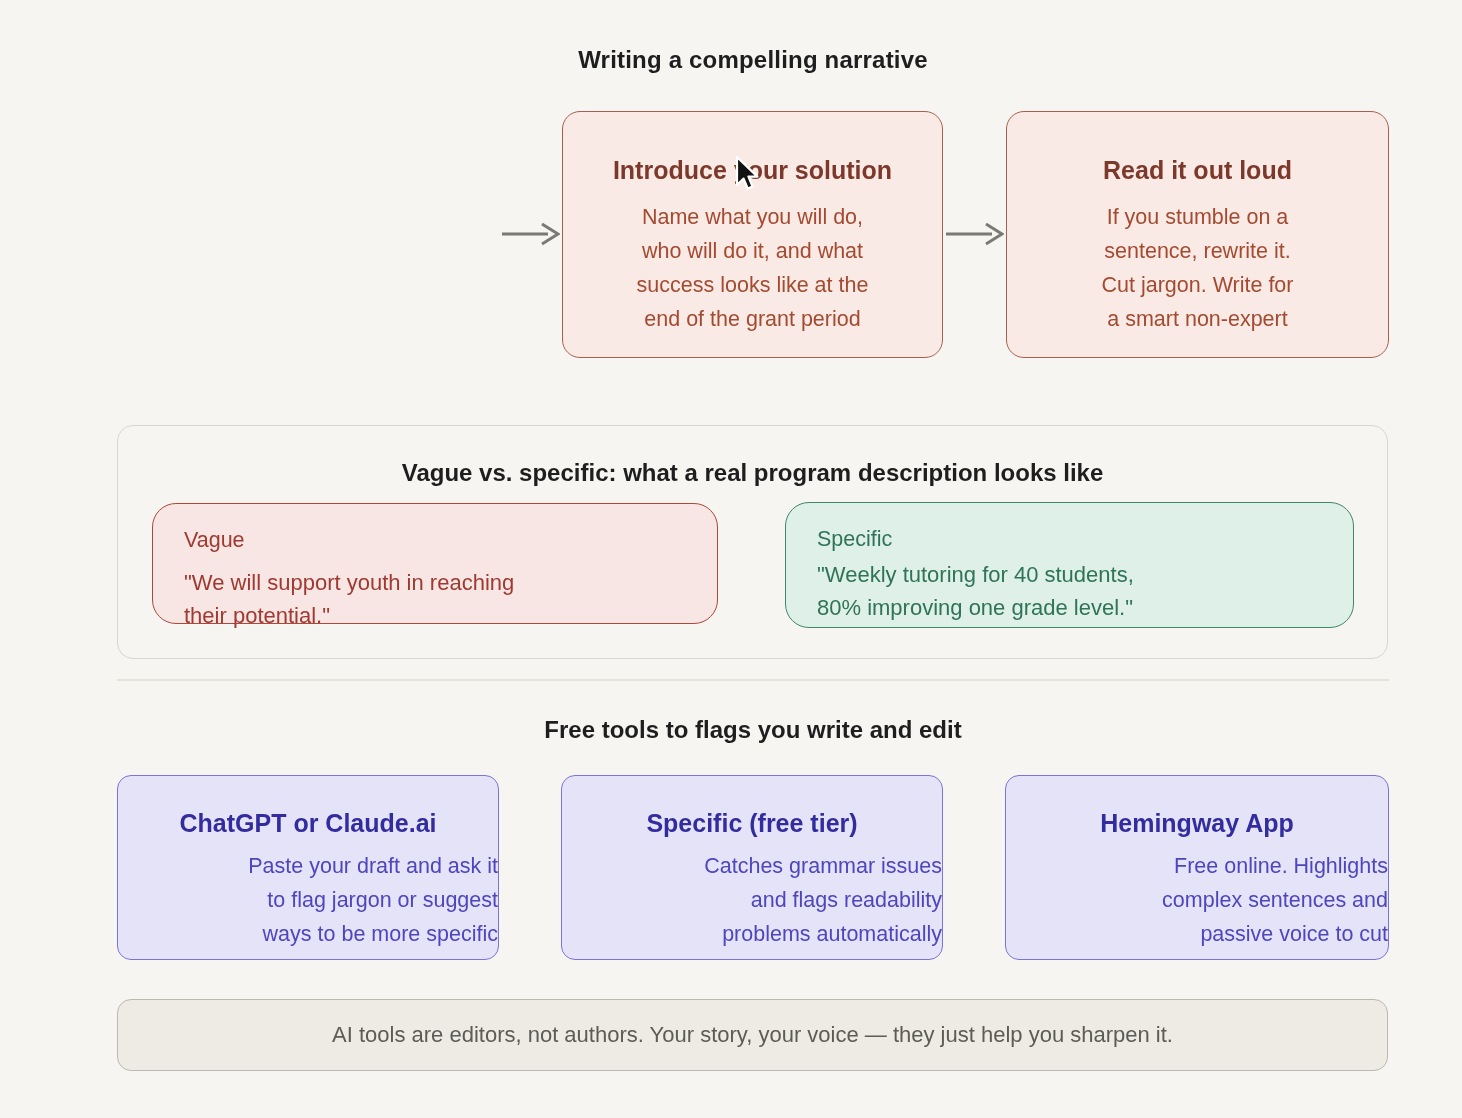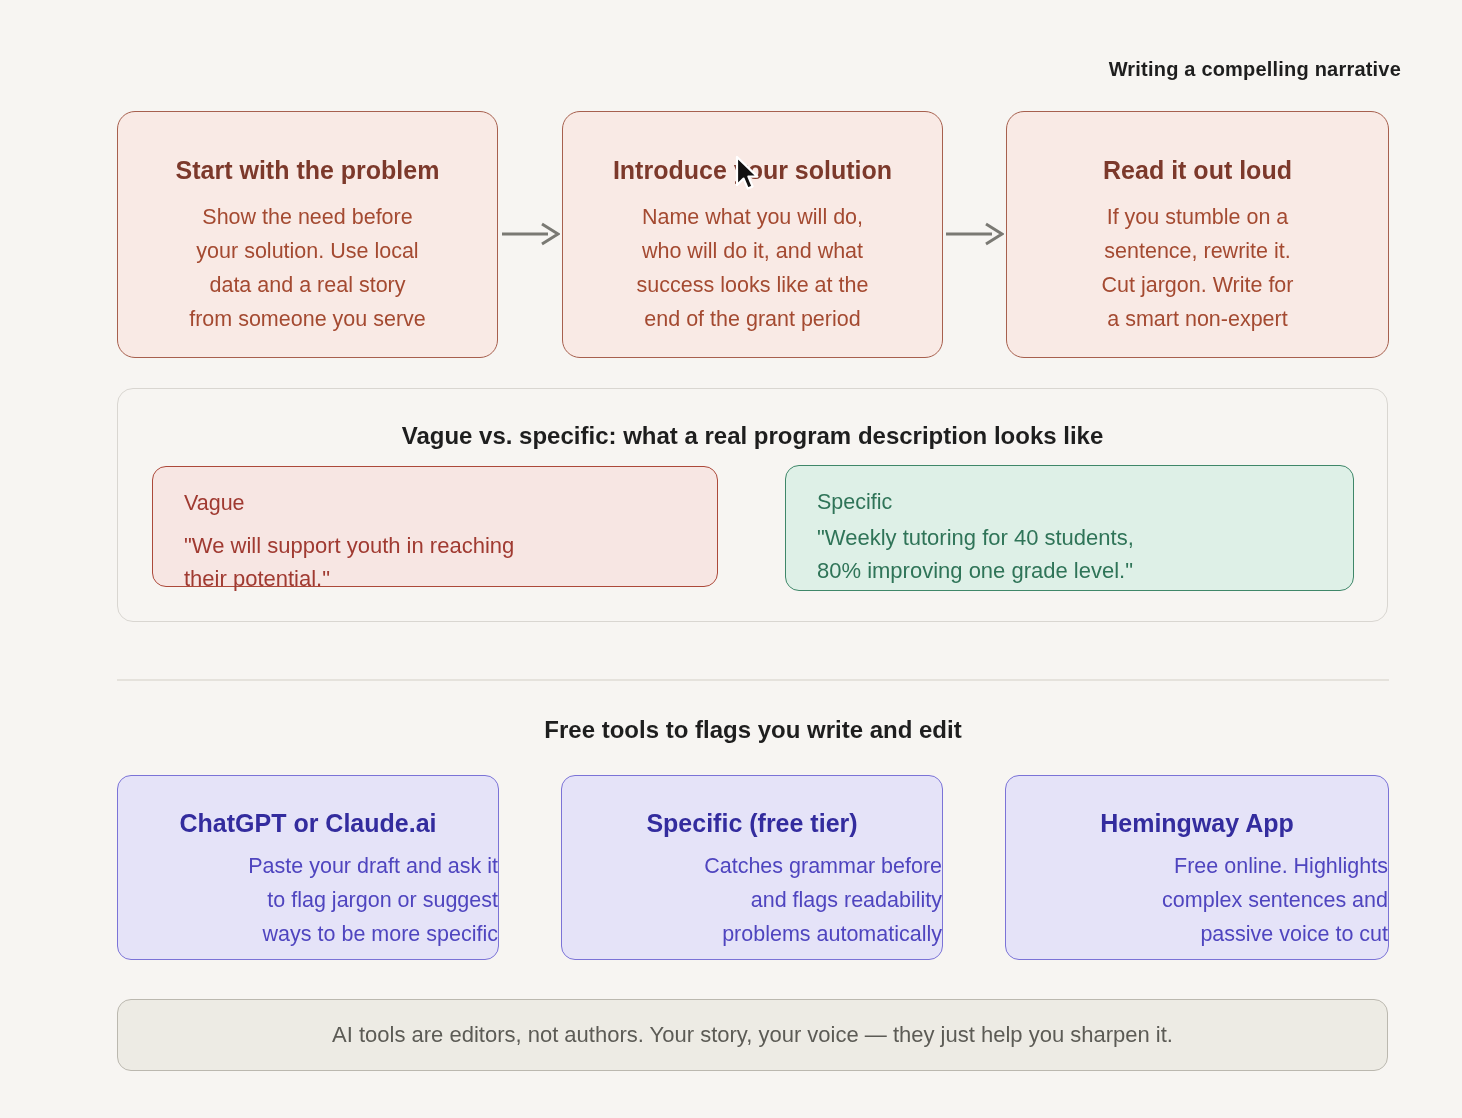--- a/index.html
+++ b/index.html
@@ -10,23 +10,23 @@
   .canvas{
     position:relative;
     width:1462px;
     height:1118px;
     background:#f7f5f2;
     overflow:hidden;
   }
   .main-title{
     position:absolute;
     left:117px; top:46px; width:1272px;
-    margin:12px;
-    text-align:right;
-    font-size:20px;
+    margin:0;
+    text-align:center;
+    font-size:24px;
     font-weight:700;
     color:#1e1e1e;
     letter-spacing:.2px;
   }
   
   .step-card{
     position:absolute;
     top:111px;
     width:381px; height:247px;
     box-sizing:border-box;
@@ -51,41 +51,41 @@
     line-height:34px;
     color:#a44a31;
     white-space:pre-line;
   }
   .flow-arrow{position:absolute; top:220px;}
   .flow-arrow.a0{left:500px;}
   .flow-arrow.a1{left:944px;}
   
   .panel{
     position:absolute;
-    left:117px; top:388px;
+    left:117px; top:425px;
     width:1271px; height:234px;
     box-sizing:border-box;
     border:1.5px solid #d9d6d1;
     border-radius:16px;
     background:transparent;
     text-decoration:underline;
   }
   .panel-title{
     position:absolute;
     left:0; top:33px; width:100%;
     margin:0;
     text-align:center;
     font-size:24px;
     font-weight:700;
     color:#1e1e1e;
   }
   .quote-card{
     position:absolute;
     box-sizing:border-box;
-    border-radius:14px;
+    border-radius:24px;
     padding:23px 28px 6px 31px;
     overflow:visible;
   }
   .quote-card.vague{
     left:34px; top:77px;
     width:566px; height:121px;
     background:#f7e6e3;
     border:1.5px solid #ac493a;
   }
   .quote-card.specific{
@@ -180,27 +180,20 @@
     pointer-events:none;
   }
 </style>
 </head>
 <body>
 
 <div class="canvas">
 
   <h1 class="main-title">Writing a compelling narrative</h1>
 
-  <div class="step-card c0">
-    <h2 class="step-title">Start with the problem</h2>
-    <p class="step-body">Show the need before
-your solution. Use local
-data and a real story
-from someone you serve</p>
-  </div>
 
   <span class="flow-arrow a0">
     <svg width="60" height="28" viewBox="0 0 60 28">
       <line x1="2" y1="14" x2="48" y2="14" stroke="#7a7973" stroke-width="3"></line>
       <path d="M42 4 L58 14 L42 24" fill="none" stroke="#7a7973" stroke-width="3" stroke-linejoin="miter"></path>
     </svg>
   </span>
 
   <div class="step-card c1">
     <h2 class="step-title">Introduce your solution</h2>
@@ -247,21 +240,21 @@
 
   <div class="tool-card c0">
     <h3 class="tool-title">ChatGPT or Claude.ai</h3>
     <p class="tool-body">Paste your draft and ask it
 to flag jargon or suggest
 ways to be more specific</p>
   </div>
 
   <div class="tool-card c1">
     <h3 class="tool-title">Specific (free tier)</h3>
-    <p class="tool-body">Catches grammar before
+    <p class="tool-body">Catches grammar issues
 and flags readability
 problems automatically</p>
   </div>
 
   <div class="tool-card c2">
     <h3 class="tool-title">Hemingway App</h3>
     <p class="tool-body">Free online. Highlights
 complex sentences and
 passive voice to cut</p>
   </div>

